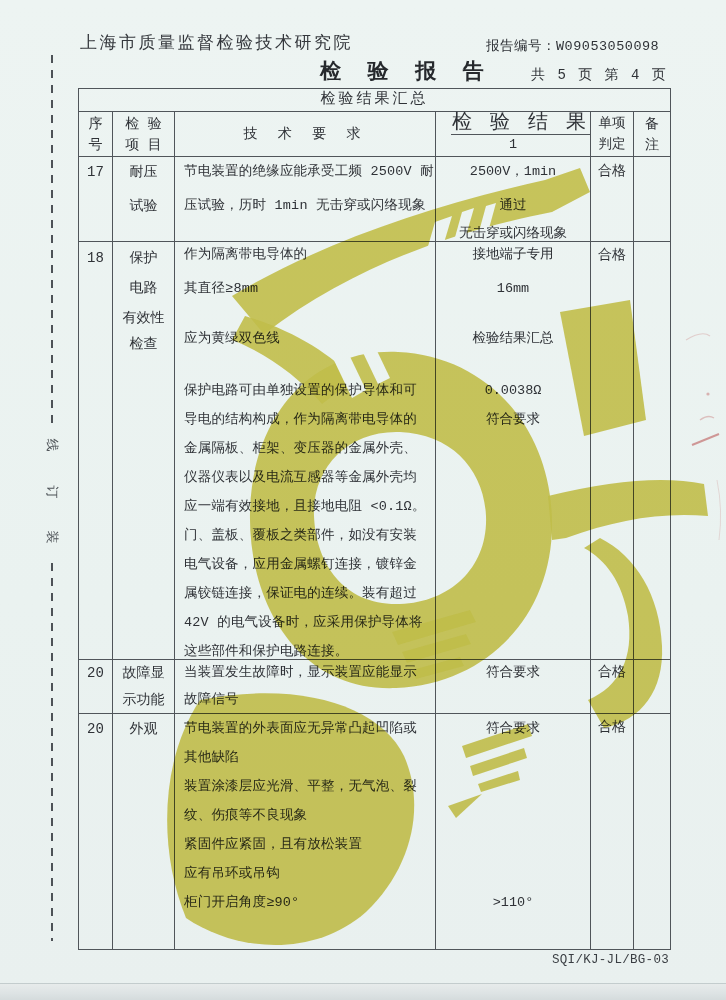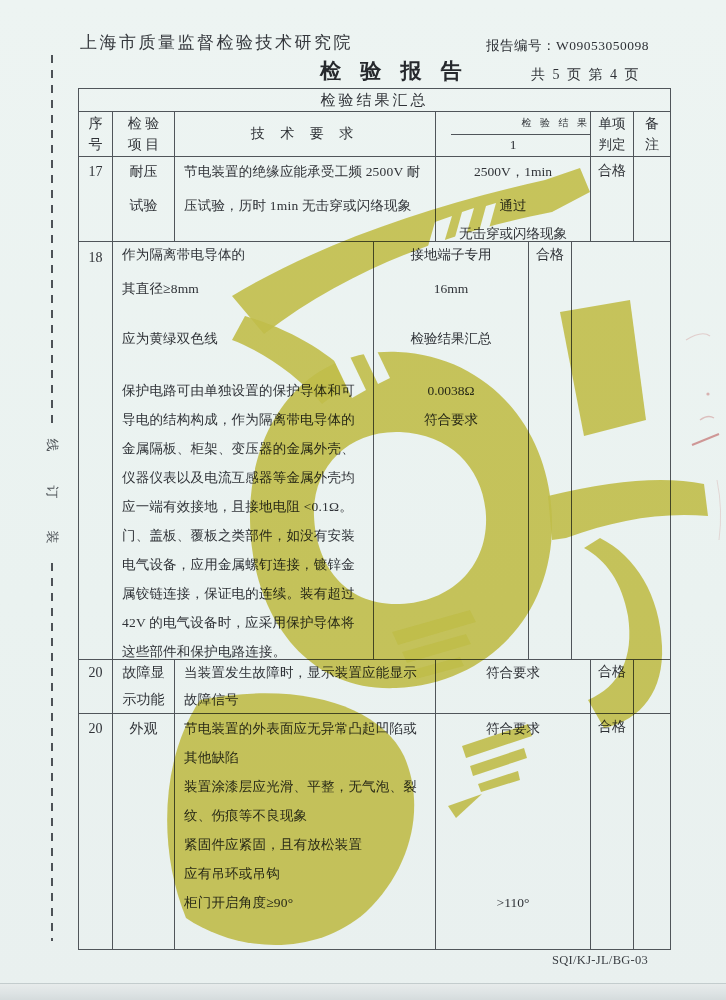--- a/index.html
+++ b/index.html
@@ -1,19 +1,19 @@
 <!DOCTYPE html>
 <html><head>
 <meta charset="utf-8">
 <style>
   html,body{margin:0;padding:0;}
   .page{
     position:relative; width:726px; height:1000px; overflow:hidden;
     background:linear-gradient(180deg,#edf4f2 0%, #eaf2f0 60%, #e9f0ef 100%);
-    font-family:Liberation Serif, serif;
+    font-family:Liberation Mono, monospace;
     color:#2f3237;
   }
   
   .institute{position:absolute;left:80px;top:31px;font-size:17px;letter-spacing:2.5px;color:#34373c;}
   .report-no{position:absolute;left:486px;top:37px;font-size:13.5px;letter-spacing:0.5px;}
   .doc-title{position:absolute;left:320px;top:57px;font-size:21px;font-weight:bold;letter-spacing:7px;color:#26292d;}
   .pagination{position:absolute;left:531px;top:66px;font-size:14px;letter-spacing:2px;text-align:center;}
   .footer-code{position:absolute;left:552px;top:953px;font-size:12.5px;letter-spacing:0.3px;color:#3a3e43;}
   
   .bind-dash{position:absolute;left:51px;width:2px;
@@ -39,21 +39,21 @@
   .c-req{width:261px;}
   .c-res{width:155px;}
   .c-judge{width:43px;}
   .c-note{width:36px;}
   .ln{position:absolute;left:0;right:0;text-align:center;font-size:14px;line-height:18px;white-space:nowrap;}
   .c-req .ln{left:9px;right:3px;text-align:left;font-size:13.5px;letter-spacing:0.2px;}
   .c-res .ln{font-size:13.5px;}
   .hl{position:absolute;left:0;right:0;text-align:center;font-size:14px;line-height:20px;}
   .hl.sm{font-size:13.5px;}
   .res-split-top{position:absolute;top:0;left:15px;right:0;height:22px;border-bottom:1px solid #50555a;
-    text-align:right;font-size:10px;line-height:21px;letter-spacing:3px;}
+    text-align:center;font-size:20px;line-height:21px;letter-spacing:3px;}
   .res-split-bot{position:absolute;top:23px;left:0;right:0;text-align:center;font-size:13.5px;line-height:20px;}
   .req-head{letter-spacing:6px;}
   
   .wm{position:absolute;left:0;top:0;mix-blend-mode:multiply;pointer-events:none;}
   
   .scan-bottom{position:absolute;left:0;right:0;top:983px;height:17px;
     background:linear-gradient(180deg,#e7ebeb 0%,#dde3e4 55%,#d3dadb 100%);
     border-top:1px solid #c3cccd;}
 </style>
 </head>
@@ -121,20 +121,26 @@
       </div>
       <div class="c c-judge">
         <div class="ln" style="top:5px">合格</div>
       </div>
       <div class="c c-note"></div>
     </div>
 
     <div class="trow row18">
       <div class="c c-seq">
         <div class="ln" style="top:7px">18</div>
+      </div>
+      <div class="c c-item">
+        <div class="ln" style="top:7px">保护</div>
+        <div class="ln" style="top:37px">电路</div>
+        <div class="ln" style="top:67px">有效性</div>
+        <div class="ln" style="top:93px">检查</div>
       </div>
       <div class="c c-req">
         <div class="ln" style="top:4px">作为隔离带电导体的</div>
         <div class="ln" style="top:38px">其直径≥8mm</div>
         <div class="ln" style="top:88px">应为黄绿双色线</div>
         <div class="ln" style="top:140px">保护电路可由单独设置的保护导体和可</div>
         <div class="ln" style="top:169px">导电的结构构成，作为隔离带电导体的</div>
         <div class="ln" style="top:198px">金属隔板、柜架、变压器的金属外壳、</div>
         <div class="ln" style="top:227px">仪器仪表以及电流互感器等金属外壳均</div>
         <div class="ln" style="top:256px">应一端有效接地，且接地电阻 &lt;0.1Ω。</div>

